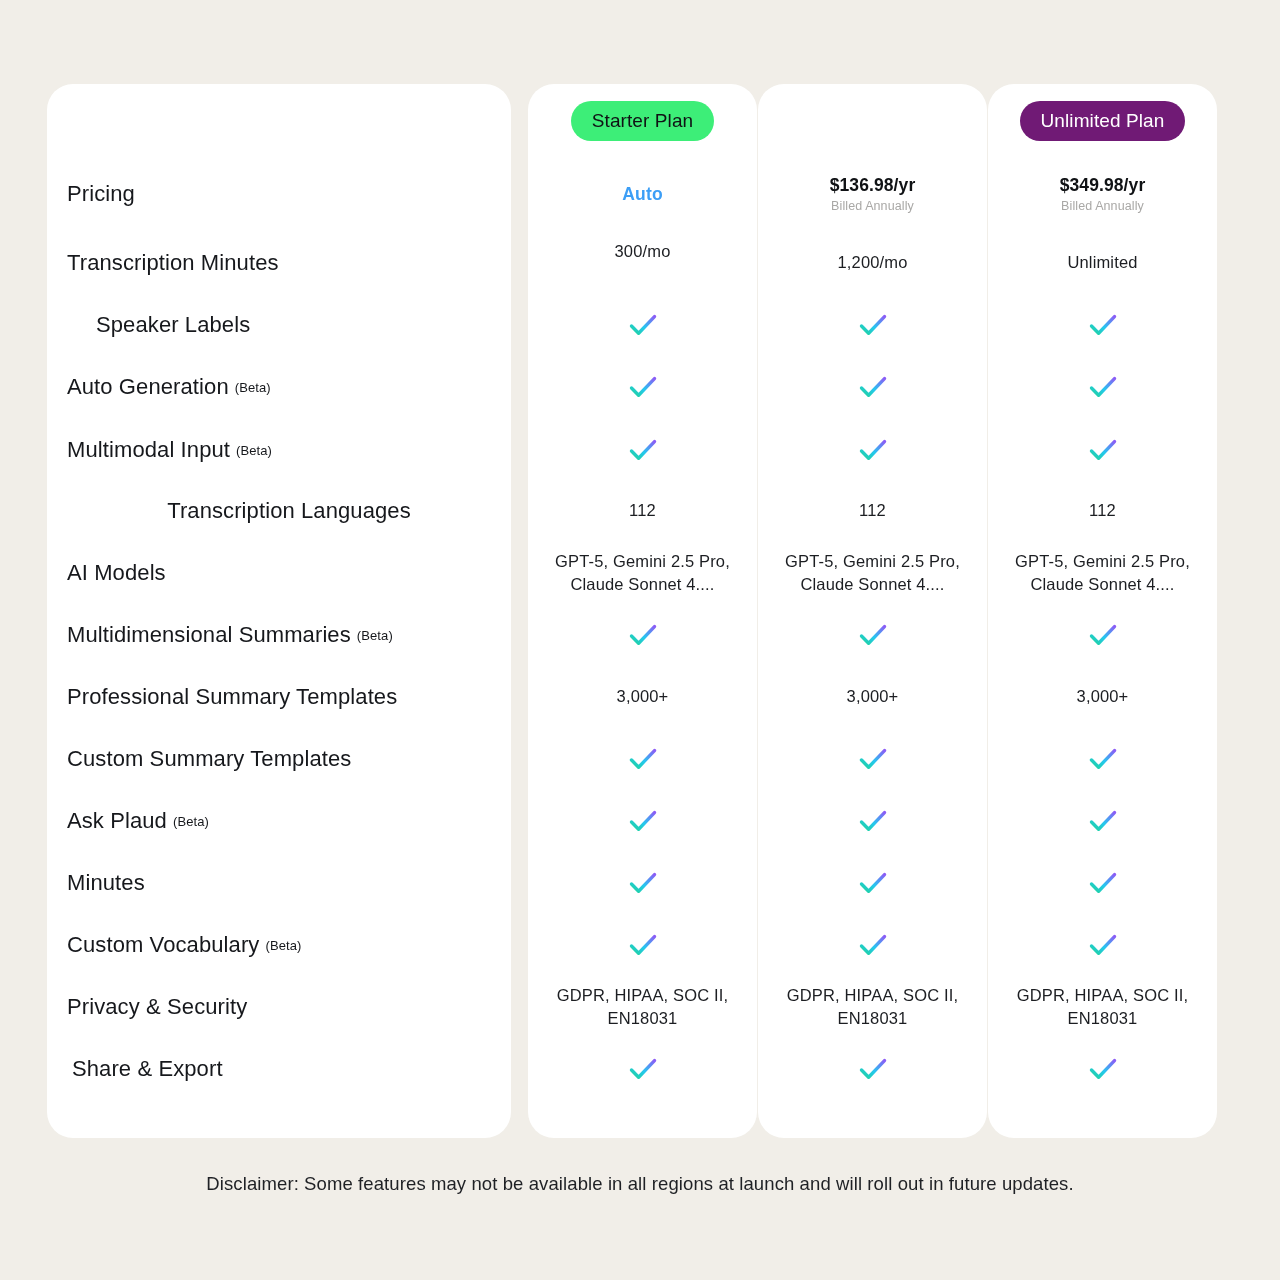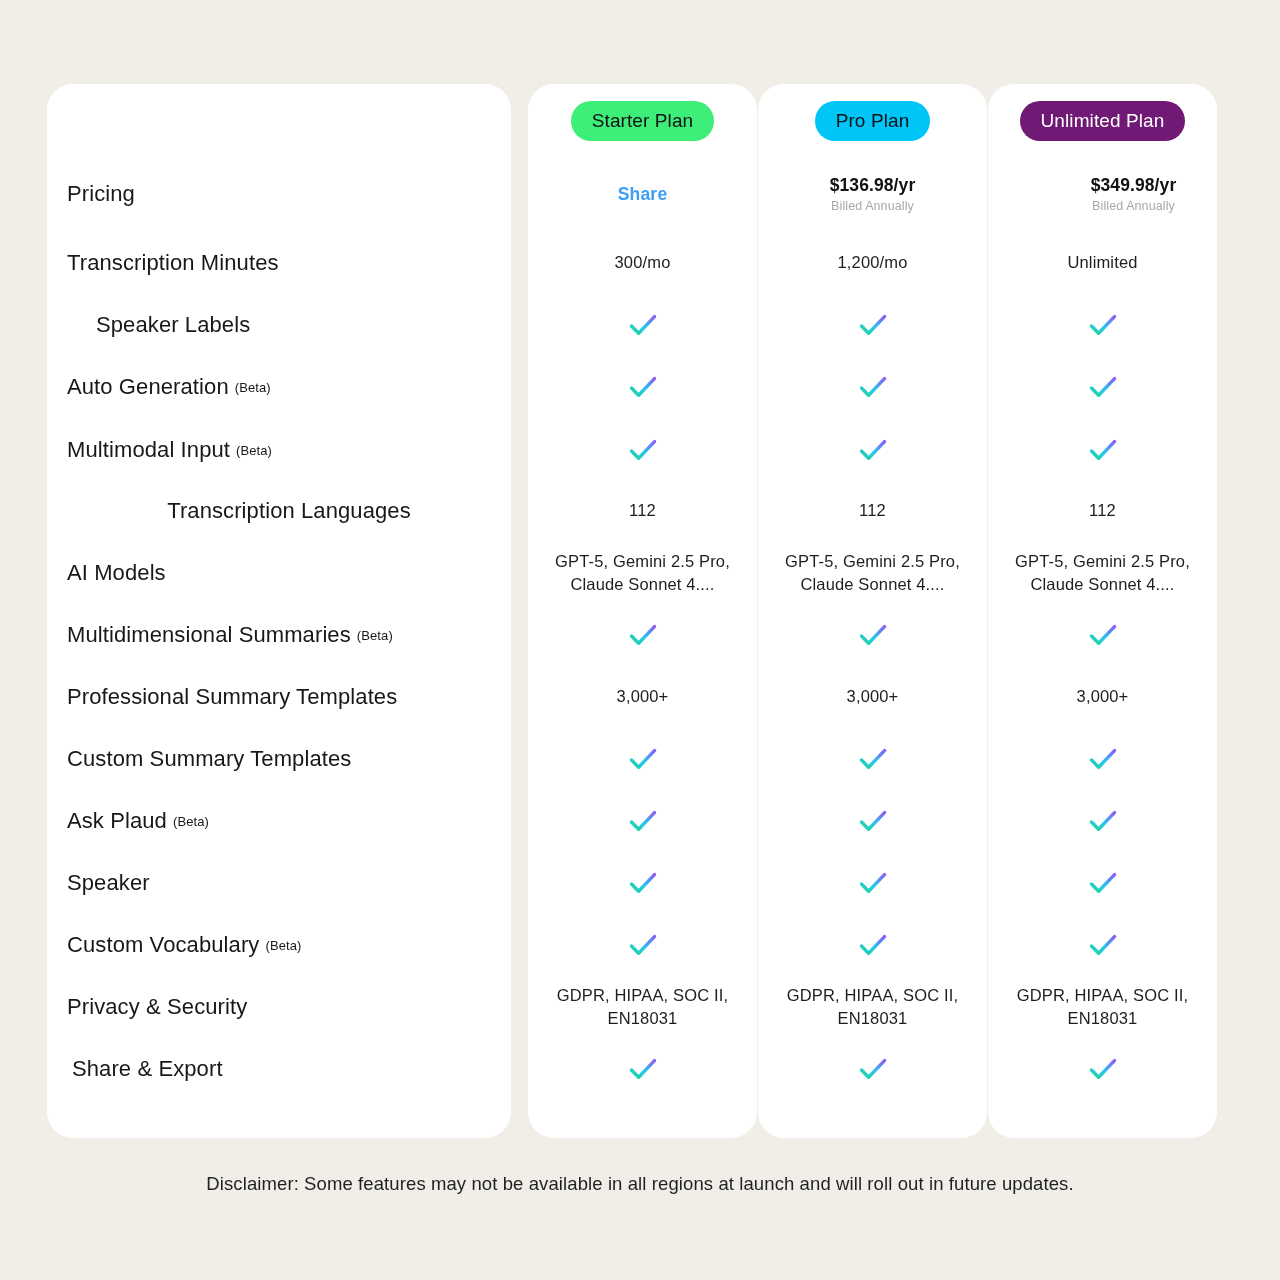--- a/index.html
+++ b/index.html
@@ -189,21 +189,21 @@
             <span class="feat-label">Professional Summary Templates</span>
           </div>
           <div class="row" style="top: 653px; height: 44px;">
             <span class="feat-label">Custom Summary Templates</span>
           </div>
           <div class="row" style="top: 715px; height: 44px;">
             <span class="feat-label">Ask Plaud</span>
             <span class="beta">(Beta)</span>
           </div>
           <div class="row" style="top: 777px; height: 44px;">
-            <span class="feat-label">Speaker</span>
+            <span class="feat-label">Minutes</span>
           </div>
           <div class="row" style="top: 839px; height: 44px;">
             <span class="feat-label">Custom Vocabulary</span>
             <span class="beta">(Beta)</span>
           </div>
           <div class="row" style="top: 901px; height: 44px;">
             <span class="feat-label">Privacy &amp; Security</span>
           </div>
           <div class="row" style="top: 963px; height: 44px; padding-left: 25px;">
             <span class="feat-label">Share &amp; Export</span>
@@ -211,23 +211,23 @@
         </div>
     </div>
 
     <div id="plan-columns" style="display:flex;gap:1px;">
         <div class="card card-plan">
           <div class="badge-row">
             <div class="badge" style="background: rgb(61, 238, 120); color: rgb(16, 18, 21);">Starter Plan</div>
           </div>
           <div class="rows">
             <div class="row" style="top: 88px; height: 44px;">
-              <span class="cell-free">Share</span>
-            </div>
-            <div class="row" style="top: 157px; height: 44px; justify-content: center;">
+              <span class="cell-free">Auto</span>
+            </div>
+            <div class="row" style="top: 146px; height: 44px; justify-content: center;">
               <span class="cell-text">300/mo</span>
             </div>
             <div class="row" style="top: 219px; height: 44px;">
               <svg class="check" viewBox="0 0 32 32">
                 <defs>
                   <linearGradient id="cg0-2" x1="0" y1="1" x2="1" y2="0">
                     <stop offset="0%" stop-color="#1ED39A"></stop>
                     <stop offset="45%" stop-color="#24C8F0"></stop>
                     <stop offset="100%" stop-color="#8B5CF6"></stop>
                   </linearGradient>
@@ -341,23 +341,20 @@
                     <stop offset="45%" stop-color="#24C8F0"></stop>
                     <stop offset="100%" stop-color="#8B5CF6"></stop>
                   </linearGradient>
                 </defs>
                 <path d="M4.5 17.0 L11.6 24.2 L27.5 7.6" fill="none" stroke="url(#cg0-14)" stroke-width="3.4" stroke-linecap="round" stroke-linejoin="round"></path>
               </svg>
             </div>
           </div>
         </div>
         <div class="card card-plan">
-          <div class="badge-row">
-            <div class="badge" style="background: rgb(0, 198, 247); color: rgb(16, 18, 21);">Pro Plan</div>
-          </div>
           <div class="rows">
             <div class="row" style="top: 88px; height: 44px;">
               <div>
                 <span class="price-main">$136.98/yr</span>
                 <span class="price-sub">Billed Annually</span>
               </div>
             </div>
             <div class="row" style="top: 157px; height: 44px;">
               <span class="cell-text">1,200/mo</span>
             </div>
@@ -483,21 +480,21 @@
                 <path d="M4.5 17.0 L11.6 24.2 L27.5 7.6" fill="none" stroke="url(#cg1-14)" stroke-width="3.4" stroke-linecap="round" stroke-linejoin="round"></path>
               </svg>
             </div>
           </div>
         </div>
         <div class="card card-plan">
           <div class="badge-row">
             <div class="badge" style="background: #701a75; color: rgb(255, 255, 255);">Unlimited Plan</div>
           </div>
           <div class="rows">
-            <div class="row" style="top: 88px; height: 44px; margin-left: 31px;">
+            <div class="row" style="top: 88px; height: 44px;">
               <div>
                 <span class="price-main">$349.98/yr</span>
                 <span class="price-sub">Billed Annually</span>
               </div>
             </div>
             <div class="row" style="top: 157px; height: 44px;">
               <span class="cell-text">Unlimited</span>
             </div>
             <div class="row" style="top: 219px; height: 44px;">
               <svg class="check" viewBox="0 0 32 32">

